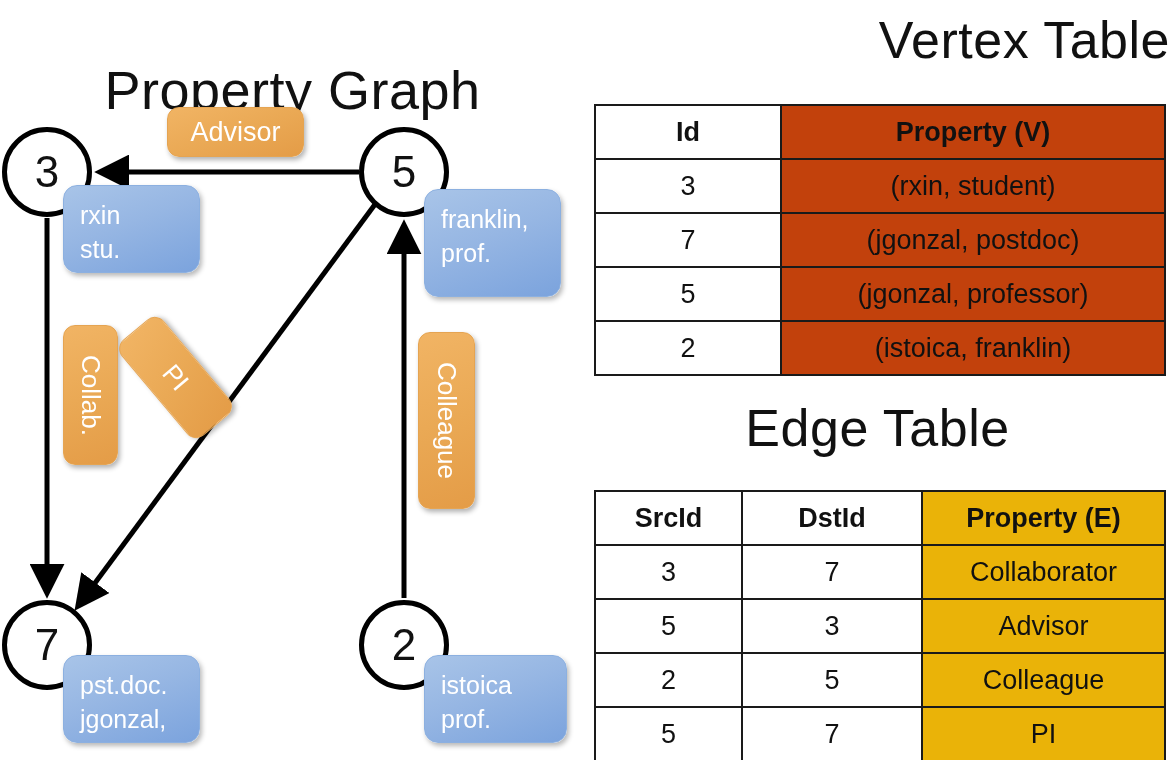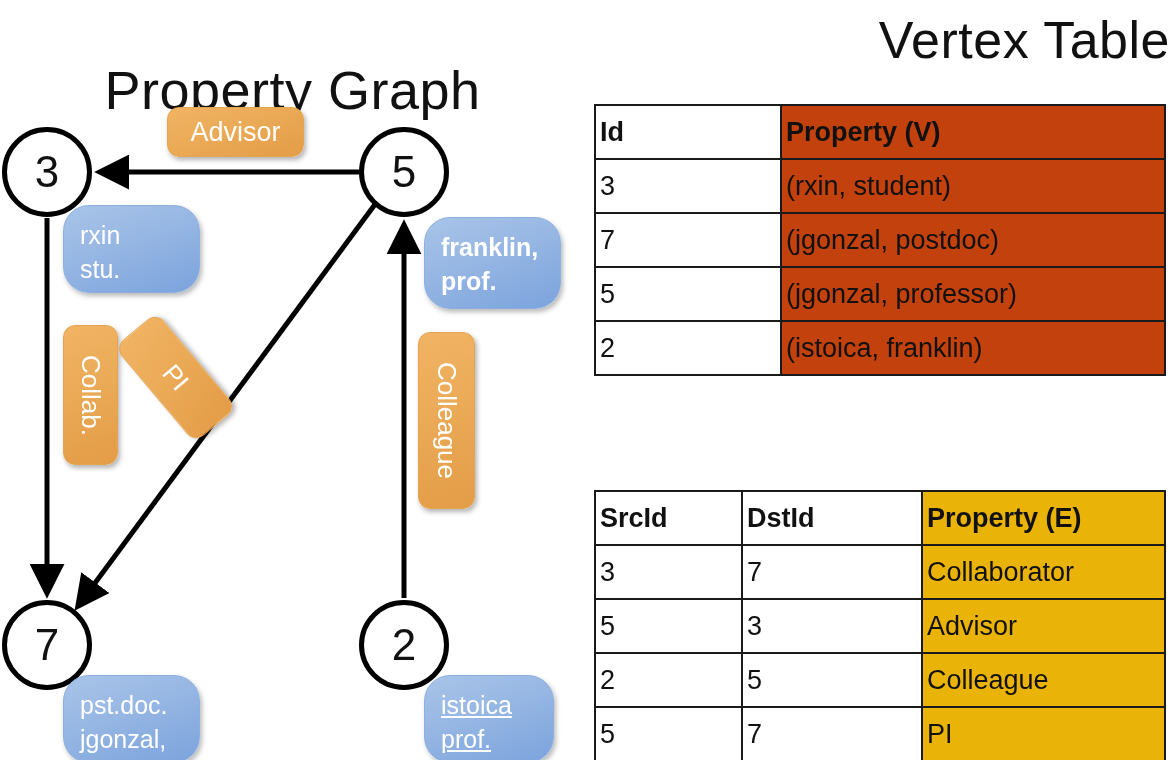--- a/index.html
+++ b/index.html
@@ -43,37 +43,36 @@
     z-index:4;
   }
   #node-3{left:2px;top:127px;}
   #node-5{left:359px;top:127px;}
   #node-7{left:2px;top:600px;}
   #node-2{left:359px;top:600px;}
 
   
   .prop-blue{
     position:absolute;
-    border-radius:26px;
+    border-radius:14px;
     background:linear-gradient(160deg,#a8c4e8 0%,#96b6e3 45%,#7ba3dd 100%);
     border:1px solid #8cb0e0;
     box-shadow:2px 3px 5px rgba(0,0,0,0.28);
     color:#ffffff;
     font-size:25px;
     line-height:34px;
     padding:12px 0 12px 16px;
     box-sizing:border-box;
     z-index:5;
     font-weight:300;
-    margin-top:20px;
   }
   #prop-rxin{left:63px;top:185px;width:137px;height:88px;}
-  #prop-franklin{left:424px;top:197px;width:137px;height:92px;font-weight:bold;}
+  #prop-franklin{left:424px;top:189px;width:137px;height:108px;}
   #prop-jgonzal{left:63px;top:655px;width:137px;height:88px;}
-  #prop-istoica{left:424px;top:655px;width:130px;height:88px;text-decoration:underline;}
+  #prop-istoica{left:424px;top:655px;width:143px;height:88px;}
   .prop-blue span{display:block;}
 
   
   .lbl-orange{
     position:absolute;
     border-radius:12px;
     background:linear-gradient(160deg,#f1b464 0%,#eaa955 50%,#e49c47 100%);
     border:1px solid #e5a452;
     box-shadow:2px 3px 5px rgba(0,0,0,0.3);
     color:#ffffff;
@@ -92,21 +91,21 @@
   #lbl-pi .vtext{transform:rotate(90deg);white-space:nowrap;font-size:26px;}
 
   
   .tbl{
     position:absolute;
     border-collapse:collapse;
     table-layout:fixed;
   }
   .tbl td{
     border:2px solid #1a1a1a;
-    text-align:left;
+    text-align:center;
     font-size:27px;
     font-weight:300;
     color:#111;
     height:52px;
     padding:0 4px;
     white-space:nowrap;
   }
   .tbl td.hdr{font-weight:700;}
 
   #vertex-table{left:594px;top:104px;width:572px;}
@@ -118,20 +117,21 @@
   #edge-table col.c-dst{width:180px;}
   #edge-table td.e-prop{background:#eab308;}
 </style>
 </head>
 <body>
 
 <div class="stage">
 
   <div class="heading" id="h-property-graph">Property Graph</div>
   <div class="heading" id="h-vertex-table">Vertex Table</div>
+  <div class="heading" id="h-edge-table">Edge Table</div>
 
   <div id="graph">
 
     <svg width="585" height="760">
       <defs>
         <marker id="arrow" viewBox="0 0 12 12" refX="10" refY="6" markerWidth="7" markerHeight="7" orient="auto-start-reverse">
           <path d="M 0 0 L 12 6 L 0 12 z" fill="#000"></path>
         </marker>
       </defs>
 

